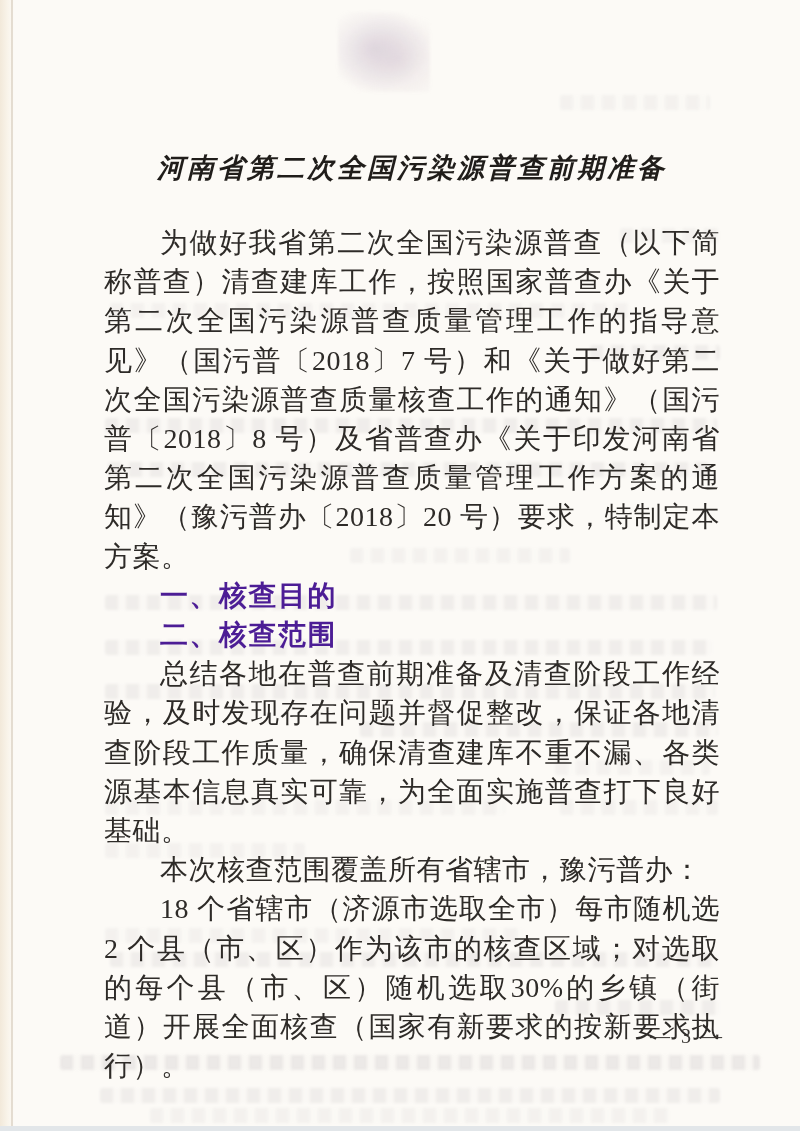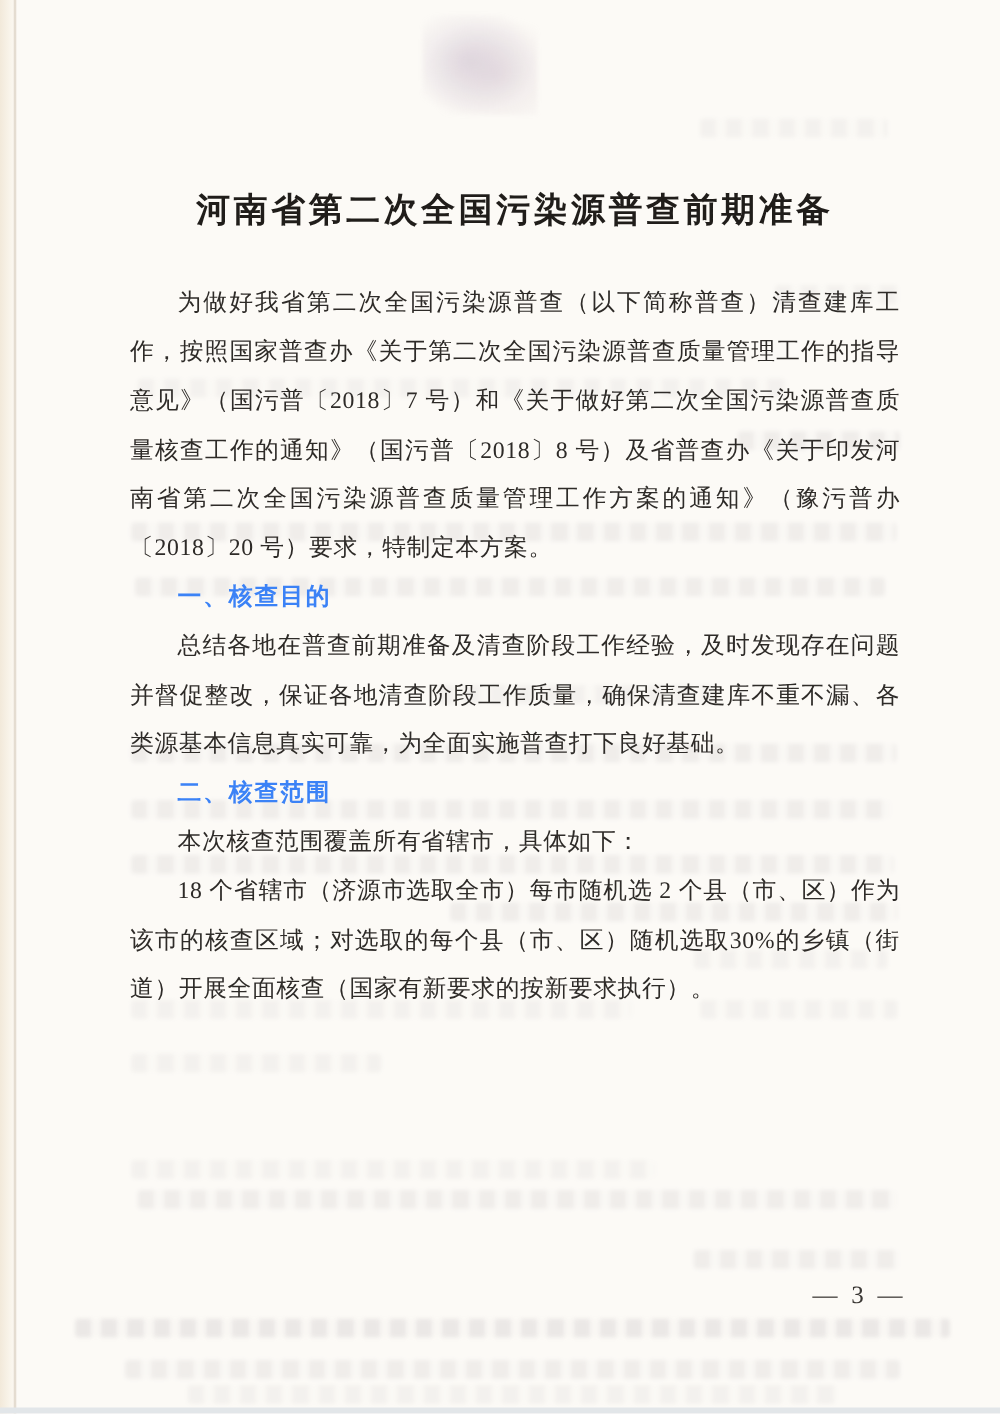--- a/index.html
+++ b/index.html
@@ -54,37 +54,38 @@
     position: absolute; left: 104px; top: 0; width: 616px;
   }
   .title {
     margin: 144px 0 0 0;
     text-align: center;
     font-size: 27px;
     line-height: 48px;
     font-weight: 700;
     letter-spacing: 3px;
     color: #201d1a;
+    font-style: italic;
   }
   .title .tl { display: block; }
   .bodytext {
     margin-top: 31px;
-    font-size: 19px;
+    font-size: 28px;
     line-height: 39.2px;
     letter-spacing: 0.5px;
     text-align: justify;
   }
   .para {
     margin: 0;
     text-indent: 2em;
   }
   .heading {
     font-weight: 700;
     font-family: "Liberation Sans", sans-serif;
-    color: #3b82f6;
+    color: #4c1d95;
     letter-spacing: 1.5px;
   }
   .pageno {
     position: absolute; left: 650px; top: 1025px;
     font-size: 20px;
     letter-spacing: 3px;
     color: #3a3734;
     font-family: "Liberation Serif", serif;
   }
 </style>
@@ -120,22 +121,22 @@
   <div class="smudge op-l" style="left:100px; top:1088px; width:620px;"></div>
   <div class="smudge op-v" style="left:150px; top:1108px; width:520px;"></div>
 
   <div class="content">
     <h1 class="title">
       <span class="tl">河南省第二次全国污染源普查前期准备</span>
     </h1>
     <div class="bodytext">
       <p class="para">为做好我省第二次全国污染源普查（以下简称普查）清查建库工作，按照国家普查办《关于第二次全国污染源普查质量管理工作的指导意见》（国污普〔2018〕7 号）和《关于做好第二次全国污染源普查质量核查工作的通知》（国污普〔2018〕8 号）及省普查办《关于印发河南省第二次全国污染源普查质量管理工作方案的通知》（豫污普办〔2018〕20 号）要求，特制定本方案。</p>
       <p class="para heading">一、核查目的</p>
+      <p class="para heading">二、核查范围</p>
       <p class="para">总结各地在普查前期准备及清查阶段工作经验，及时发现存在问题并督促整改，保证各地清查阶段工作质量，确保清查建库不重不漏、各类源基本信息真实可靠，为全面实施普查打下良好基础。</p>
-      <p class="para heading">二、核查范围</p>
-      <p class="para">本次核查范围覆盖所有省辖市，具体如下：</p>
+      <p class="para">本次核查范围覆盖所有省辖市，豫污普办：</p>
       <p class="para">18 个省辖市（济源市选取全市）每市随机选 2 个县（市、区）作为该市的核查区域；对选取的每个县（市、区）随机选取30%的乡镇（街道）开展全面核查（国家有新要求的按新要求执行）。</p>
     </div>
   </div>
 
   <div class="pageno">— 3 —</div>
 
 </div>
 
 </body></html>

